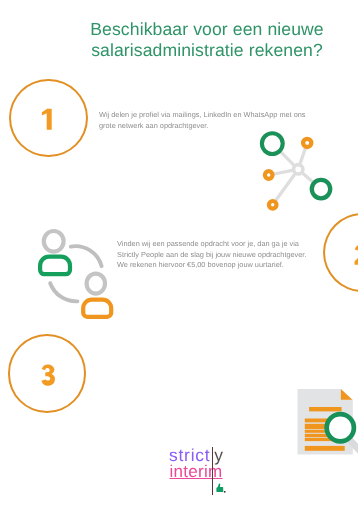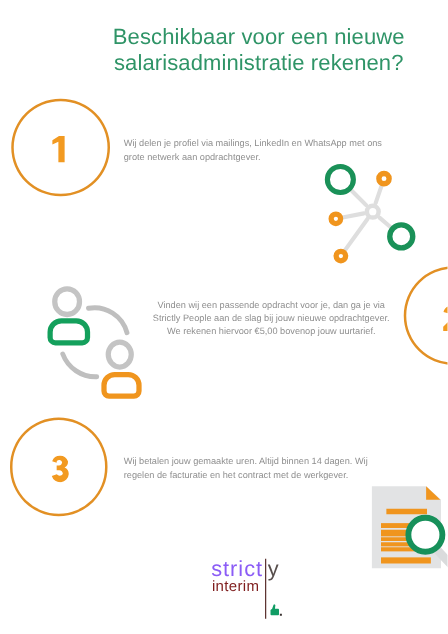--- a/index.html
+++ b/index.html
@@ -7,21 +7,21 @@
 body{width:358px;height:507px;background:#ffffff;font-family:"Liberation Sans",sans-serif;overflow:hidden;}
 .page{position:relative;width:358px;height:358px;background:#ffffff;margin-left:28px;}
 .title{position:absolute;left:0;top:19px;width:358px;text-align:center;color:#2f9467;font-size:17.6px;line-height:20.5px;font-weight:400;letter-spacing:0.1px;}
 .step-circle{position:absolute;border:2.4px solid #e29024;border-radius:50%;box-sizing:border-box;}
 .step-num{position:absolute;color:#f29a21;font-weight:700;line-height:1;}
 .body-text{position:absolute;color:#8e8e8e;font-size:7.35px;line-height:10.6px;}
 .illus{position:absolute;}
 .logo{position:absolute;}
 .logo-word1{position:absolute;left:1px;top:3.3px;font-size:17.4px;color:#8b5cf6;letter-spacing:0.78px;line-height:1;white-space:nowrap;}
 .logo-y{position:absolute;left:46.2px;top:3.3px;font-size:17.4px;color:#574e4c;line-height:1;}
-.logo-word2{position:absolute;left:1.5px;top:18.9px;font-size:12px;color:#7f1d1d;letter-spacing:0.28px;line-height:1;white-space:nowrap;}
+.logo-word2{position:absolute;left:1.5px;top:18.9px;font-size:17px;color:#ec4899;letter-spacing:0.28px;line-height:1;white-space:nowrap;text-decoration:underline;}
 .logo-bar{position:absolute;left:43.7px;top:2.7px;width:1.4px;height:48.5px;background:#5e3432;}
 .logo-thumb{position:absolute;left:47.9px;top:39.4px;}
 </style>
 </head>
 <body>
 
 <div class="page">
   <div class="title">
     <span>Beschikbaar voor een nieuwe</span><br>
     <span>salarisadministratie rekenen?</span>
@@ -48,37 +48,36 @@
     <circle cx="53.2" cy="16.9" r="4.1" fill="none" stroke="#f0951e" stroke-width="4.3"></circle>
     <circle cx="14.7" cy="49.0" r="3.8" fill="none" stroke="#f0951e" stroke-width="4.2"></circle>
     <circle cx="18.7" cy="78.8" r="3.8" fill="none" stroke="#f0951e" stroke-width="4.2"></circle>
   </svg>
 
   <div class="step-circle" style="left:295.1px;top:212.9px;width:79.5px;height:79.3px;"></div>
   <svg class="step-num" style="left:325.7px;top:242.7px;" width="14.5" height="22.3" viewBox="0 0 14 22">
     <title>2</title>
     <path d="M 0.6 6.5 A 6.6 6.6 0 0 1 13.4 6.9 C 13.4 10.2 11.0 12.4 8.2 15.0 L 5.3 17.7 L 13.6 17.7 L 13.6 21.5 L 0.4 21.5 L 0.4 18.1 L 5.9 12.8 C 7.8 11.0 8.5 9.3 8.5 7.5 A 2.4 2.4 0 0 0 5.2 5.2 A 2.9 2.9 0 0 0 4.3 7.6 Z" fill="#f29a21"></path>
   </svg>
-  <div class="body-text" style="left:89px;top:239px;width:200px;text-align:center;">Vinden wij een passende opdracht voor je, dan ga je via Strictly People aan de slag bij jouw nieuwe opdrachtgever. We rekenen hiervoor €5,00 bovenop jouw uurtarief.</div>
+  <div class="body-text" style="left:89px;top:239px;width:200px;text-align:left;">Vinden wij een passende opdracht voor je, dan ga je via Strictly People aan de slag bij jouw nieuwe opdrachtgever. We rekenen hiervoor €5,00 bovenop jouw uurtarief.</div>
 
   <svg class="illus" style="left:6px;top:222px;" width="88" height="102" viewBox="0 0 88 102">
     <path d="M 36.8 24.6 A 27.0 27.0 0 0 1 67.6 44.2" fill="none" stroke="#bfbfbf" stroke-width="3.9" stroke-linecap="round"></path>
     <path d="M 16.2 61.2 A 28.0 28.0 0 0 0 43.4 79.4" fill="none" stroke="#bfbfbf" stroke-width="3.9" stroke-linecap="round"></path>
     <ellipse cx="19.7" cy="19.3" rx="9.9" ry="10.3" fill="none" stroke="#c4c4c4" stroke-width="4.2"></ellipse>
     <path d="M 15.1 34.6 L 27.0 34.6 A 9.0 9.0 0 0 1 36.0 43.6 L 36.0 48.0 A 4.2 4.2 0 0 1 31.8 52.2 L 10.3 52.2 A 4.2 4.2 0 0 1 6.1 48.0 L 6.1 43.6 A 9.0 9.0 0 0 1 15.1 34.6 Z" fill="none" stroke="#14a05c" stroke-width="4.2" stroke-linejoin="round"></path>
     <ellipse cx="61.8" cy="61.6" rx="9.2" ry="10.0" fill="none" stroke="#c4c4c4" stroke-width="4.2"></ellipse>
     <path d="M 57.8 77.6 L 68.6 77.6 A 8.6 8.6 0 0 1 77.2 86.2 L 77.2 90.8 A 4.0 4.0 0 0 1 73.2 94.8 L 53.2 94.8 A 4.0 4.0 0 0 1 49.2 90.8 L 49.2 86.2 A 8.6 8.6 0 0 1 57.8 77.6 Z" fill="none" stroke="#f0951e" stroke-width="4.2" stroke-linejoin="round"></path>
   </svg>
 
   <div class="step-circle" style="left:-20.2px;top:334.4px;width:78.5px;height:78.6px;"></div>
   <svg class="step-num" style="left:12.9px;top:362.8px;" width="15.1" height="23.1" viewBox="0 0 15 23">
     <title>3</title>
     <path d="M 0.7 5.9 A 6.7 6.7 0 0 1 13.3 6.0 A 5.2 5.2 0 0 1 10.6 11.0 A 5.6 5.6 0 0 1 13.9 16.3 A 6.9 6.9 0 0 1 0.4 17.8 L 4.4 16.4 A 3.0 3.0 0 0 0 9.2 16.2 A 2.8 2.8 0 0 0 6.2 13.2 L 4.3 13.2 L 4.3 9.3 L 6.0 9.3 A 2.5 2.5 0 0 0 8.6 6.5 A 2.5 2.5 0 0 0 4.5 5.7 A 2.9 2.9 0 0 0 4.3 7.1 Z" fill="#f29a21"></path>
   </svg>
-  <div class="body-text" style="left:71px;top:364px;width:209px;">Wij betalen jouw gemaakte uren. Altijd binnen 14 dagen. Wij regelen de facturatie en het contract met de werkgever.</div>
 
   <svg class="illus" style="left:266px;top:384px;" width="76" height="76" viewBox="0 0 76 76">
     <g>
       <path d="M 3.5 4.9 L 46.9 4.9 L 58.8 15.8 L 58.8 70.6 L 3.5 70.6 Z" fill="#e2e3e4"></path>
       <path d="M 46.9 4.9 L 58.3 15.8 L 46.9 15.8 Z" fill="#f0951e"></path>
     </g>
     <g fill="#f0951e">
       <rect x="15.1" y="23.0" width="32.5" height="4.4"></rect>
       <rect x="10.8" y="34.5" width="34.0" height="3.9"></rect>
       <rect x="10.8" y="39.8" width="34.0" height="5.3"></rect>

